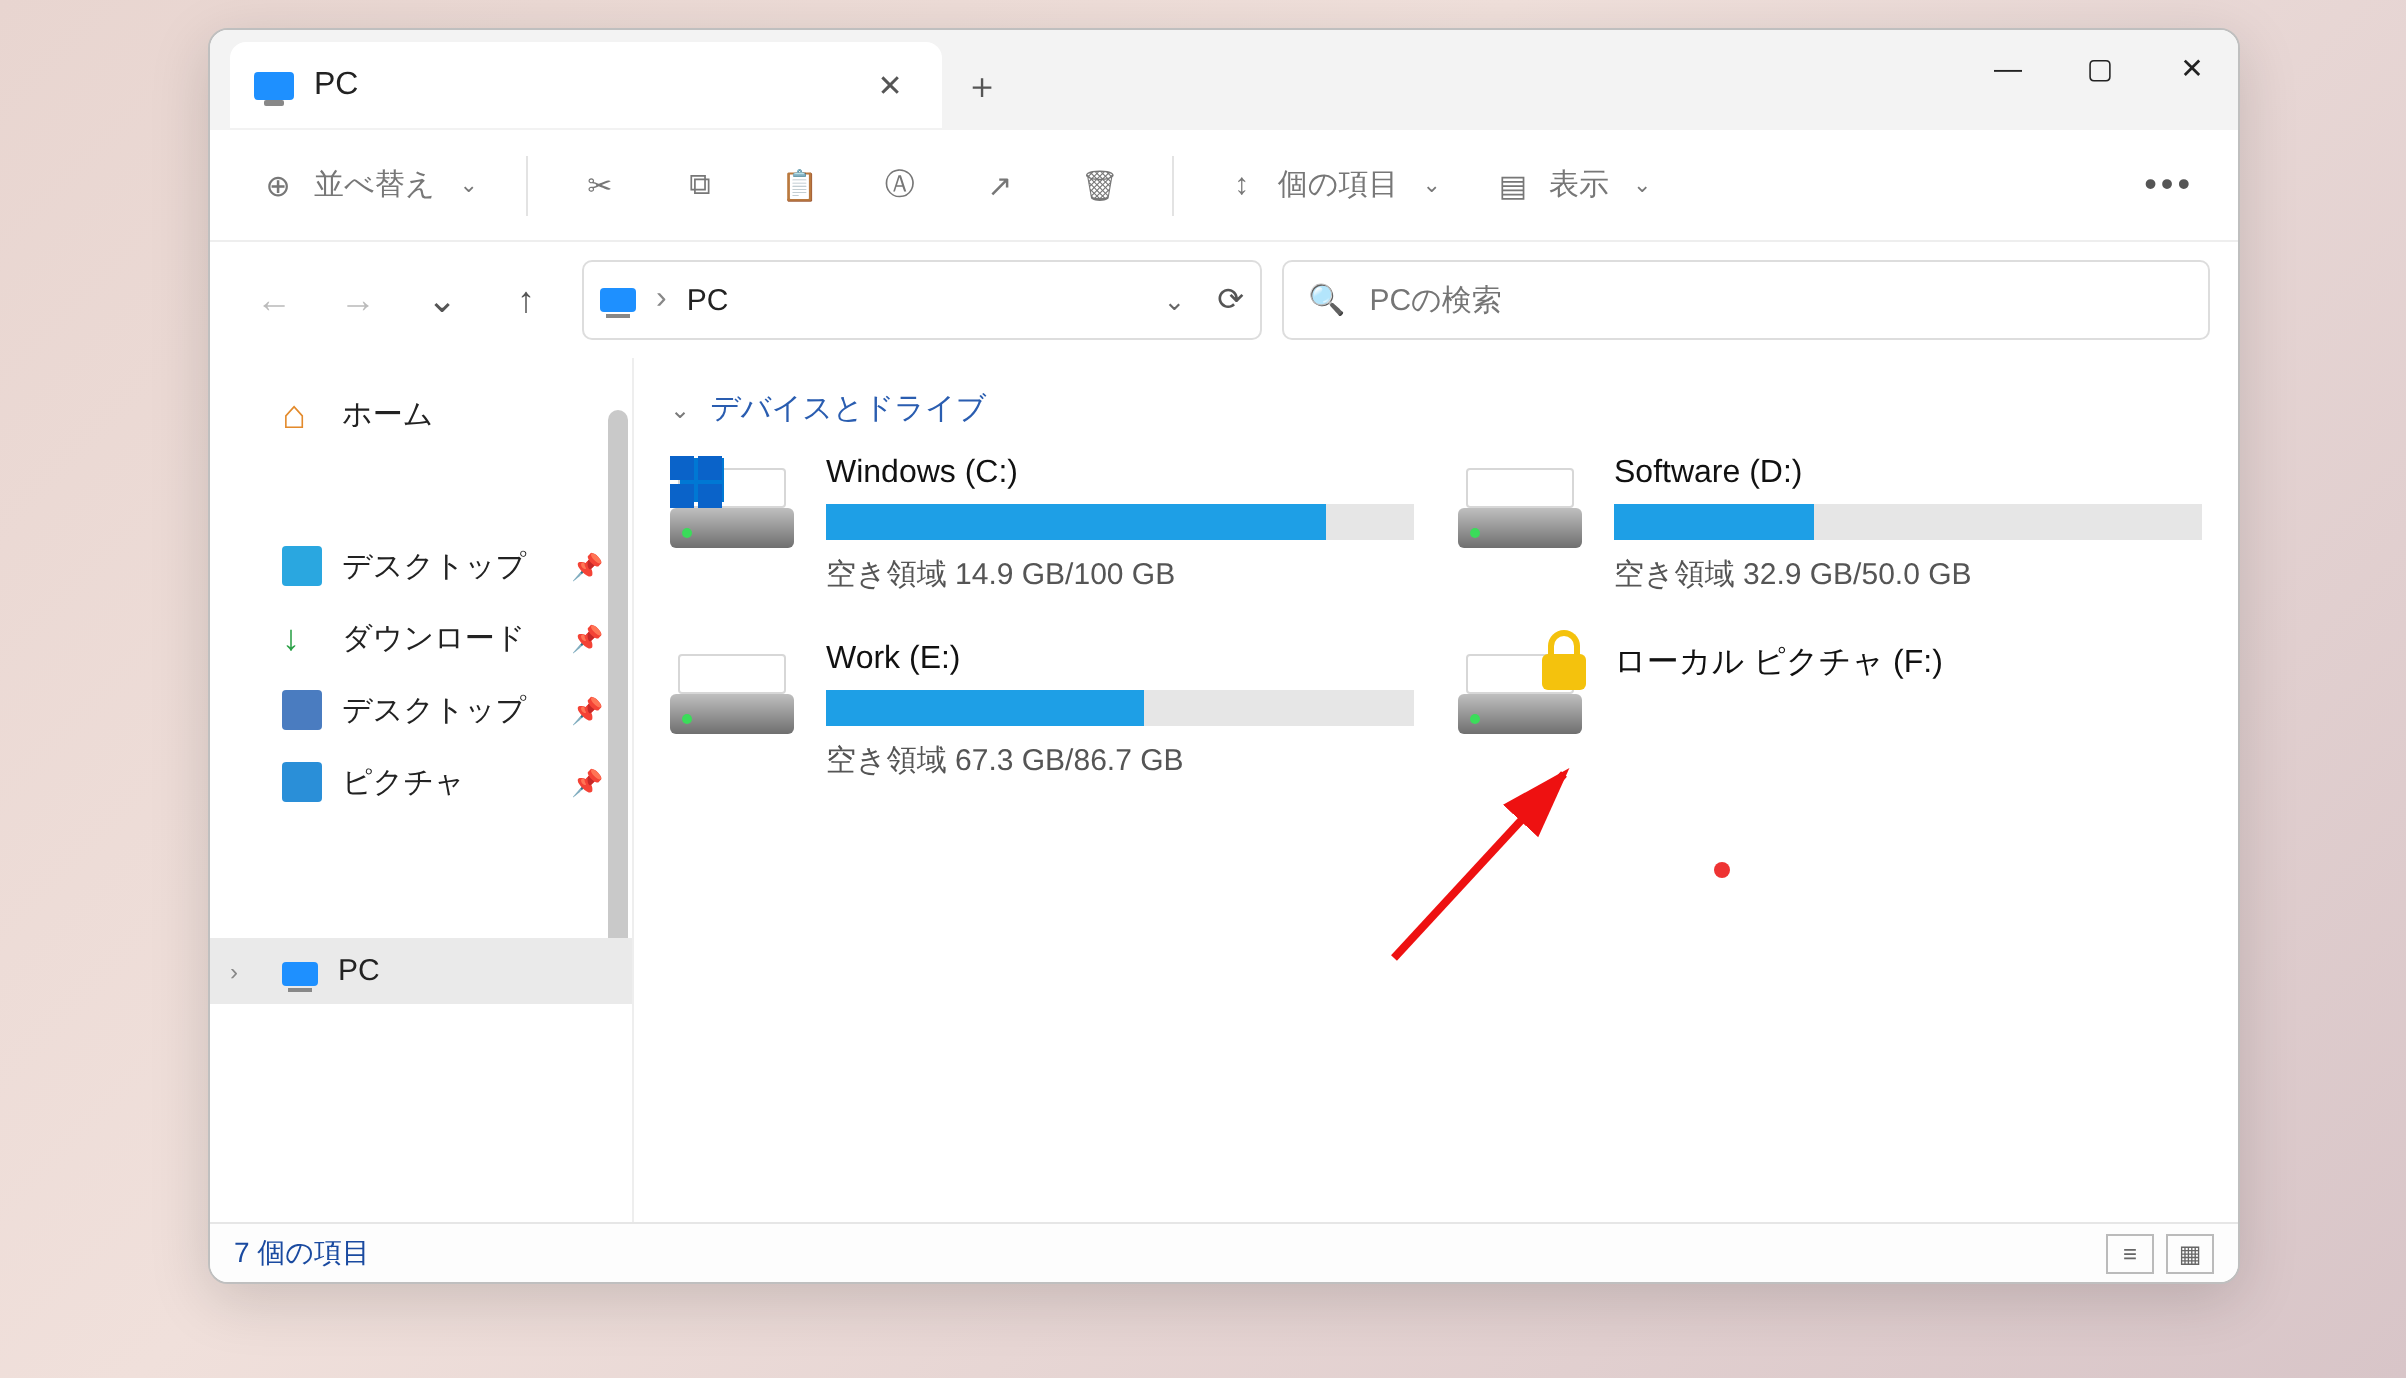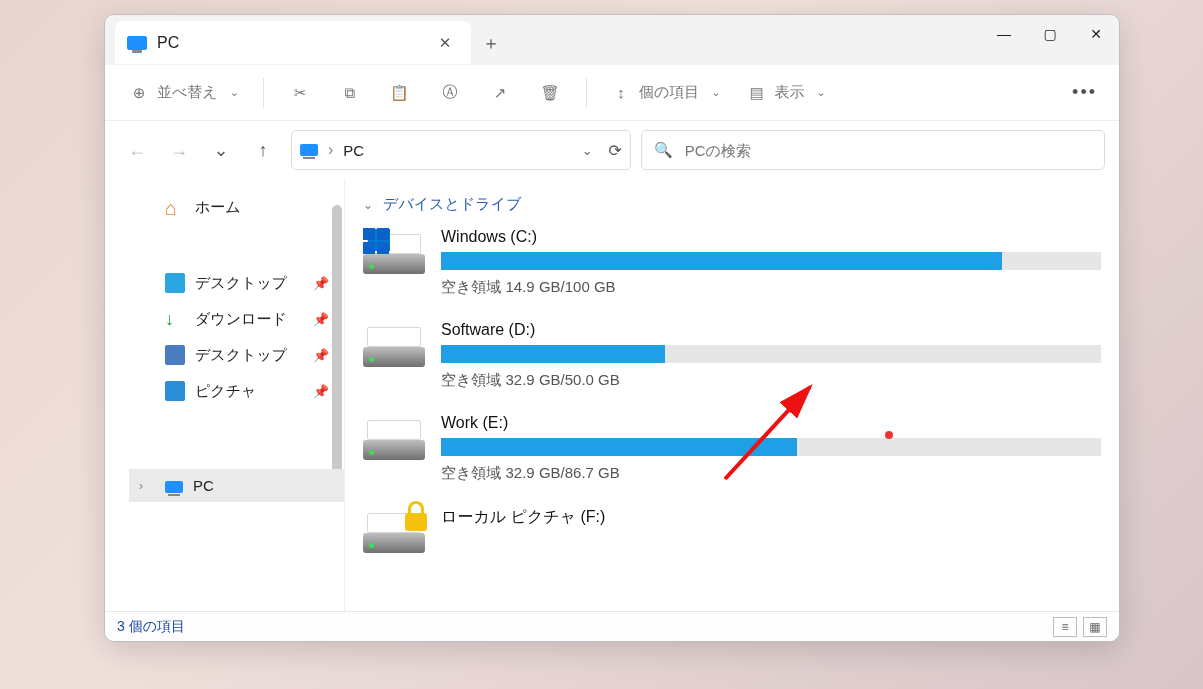--- a/index.html
+++ b/index.html
@@ -80,40 +80,40 @@
   .addr .drop { color:#666; font-size:13px; }
   .addr .refresh { color:#555; font-size:16px; margin-left:6px; }
   .search {
     flex:1; height:40px;
     border:1px solid #ddd; border-radius:5px;
     display:flex; align-items:center; padding:0 12px; gap:12px;
     color:#888; font-size:15px; background:#fff;
   }
 
   .body { flex:1; display:flex; min-height:0; background:#fff; }
-  .sidebar { width:240px; border-right:1px solid #eee; position:relative; padding-top:10px;padding-left:24px; }
+  .sidebar { width:212px; border-right:1px solid #eee; position:relative; padding-top:10px; }
   .sidebar .scrollthumb { position:absolute; right:2px; top:26px; width:10px; height:270px; background:#c9c9c9; border-radius:5px; }
   .sb-item { display:flex; align-items:center; gap:10px; padding:8px 12px 8px 36px; font-size:15px; color:#222; position:relative; }
   .sb-item.home { padding-left:36px; margin-bottom:40px; }
   .sb-item .pin { position:absolute; right:14px; color:#888; font-size:13px; }
   .sb-item.selected { background:#eaeaea; }
   .sb-item .caret { position:absolute; left:10px; color:#888; font-size:12px; }
   .sb-ico { width:20px; height:20px; display:inline-block; }
   .sb-ico.home-ico::before { content:"⌂"; font-size:20px; color:#e38a2b; }
   .sb-ico.desk { background:#2aa7e0; border-radius:2px; }
   .sb-ico.dl::before { content:"↓"; color:#2aa046; font-size:18px; font-weight:bold; }
   .sb-ico.doc { background:#4a7cc0; border-radius:2px; }
   .sb-ico.pic { background:#2a8fd8; border-radius:2px; position:relative; }
   .sb-ico.pc-sm { width:18px; height:12px; background:#1e90ff; border-radius:2px; position:relative; margin-top:2px; }
   .sb-ico.pc-sm::after { content:""; position:absolute; left:3px; right:3px; bottom:-3px; height:2px; background:#888; }
 
   .main { flex:1; padding:16px 18px; overflow:auto; position:relative; }
   .group-head { display:flex; align-items:center; gap:10px; color:#2a5db0; font-size:15px; margin-bottom:14px; }
   .group-head .gchev { color:#7a7a7a; font-size:12px; }
-  .drives { display:grid; grid-template-columns: 1fr; gap:24px 22px; }
+  .drives { display:grid; grid-template-columns: 1fr 1fr; gap:24px 22px; }
   .drive { display:flex; gap:16px; align-items:flex-start; }
   .drive-ico { width:62px; height:46px; position:relative; }
   .drive-ico .platter { position:absolute; left:0; right:0; bottom:0; height:20px; background:linear-gradient(#bfbfbf,#6f6f6f); border-radius:3px; }
   .drive-ico .platter::after { content:""; position:absolute; left:6px; bottom:5px; width:5px; height:5px; background:#3bdc5a; border-radius:50%; }
   .drive-ico .top { position:absolute; left:4px; right:4px; top:6px; height:20px; background:#fff; border:1px solid #d7d7d7; border-radius:2px; }
   .drive-ico.win .top::after { content:""; position:absolute; left:0; top:-6px; width:22px; height:22px;
       background: linear-gradient(#0078d4,#0078d4); }
   .drive-ico.win .winlogo { position:absolute; left:0; top:0; width:26px; height:26px;
       display:grid; grid-template-columns:1fr 1fr; grid-template-rows:1fr 1fr; gap:2px; }
   .drive-ico.win .winlogo span { background:#0a63c9; }
@@ -293,21 +293,21 @@
         <div class="drive">
           <div class="drive-ico">
             <div class="top"></div>
               <div class="platter"></div>
           </div>
           <div class="drive-info">
             <div class="drive-name">Work (E:)</div>
             <div class="bar">
                 <div class="fill" style="width:54%"></div>
               </div>
-            <div class="freespace">空き領域 32.9 GB/86.7 GB</div>
+            <div class="freespace">空き領域 67.3 GB/86.7 GB</div>
           </div>
         </div>
 
         <div class="drive">
           <div class="drive-ico lock">
             <div class="top"></div>
               <div class="platter"></div>
             <div class="lock">
                 <div class="sh"></div>
                 <div class="body"></div>
@@ -326,20 +326,20 @@
           <path d="M0,0 L9,3 L0,6 Z" fill="#e11"></path>
             </marker>
           </defs>
         <line x1="10" y1="110" x2="95" y2="18" stroke="#e11" stroke-width="4" marker-end="url(#ah)"></line>
       </svg>
       <div class="dot-annot" style="left:540px; top:252px;"></div>
     </div>
   </div>
 
   <div class="status">
-    <span>3 個の項目</span>
+    <span>7 個の項目</span>
     <div class="right">
       <div class="viewbtn">≡</div>
       <div class="viewbtn">▦</div>
     </div>
   </div>
 
 </div>
 
 </body></html>

